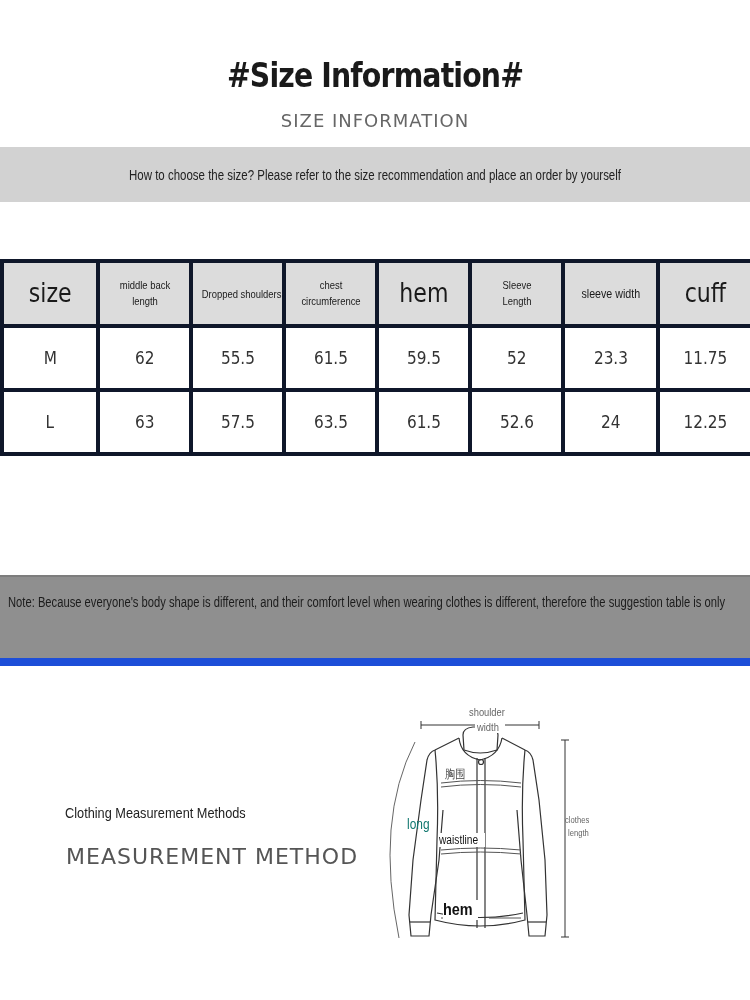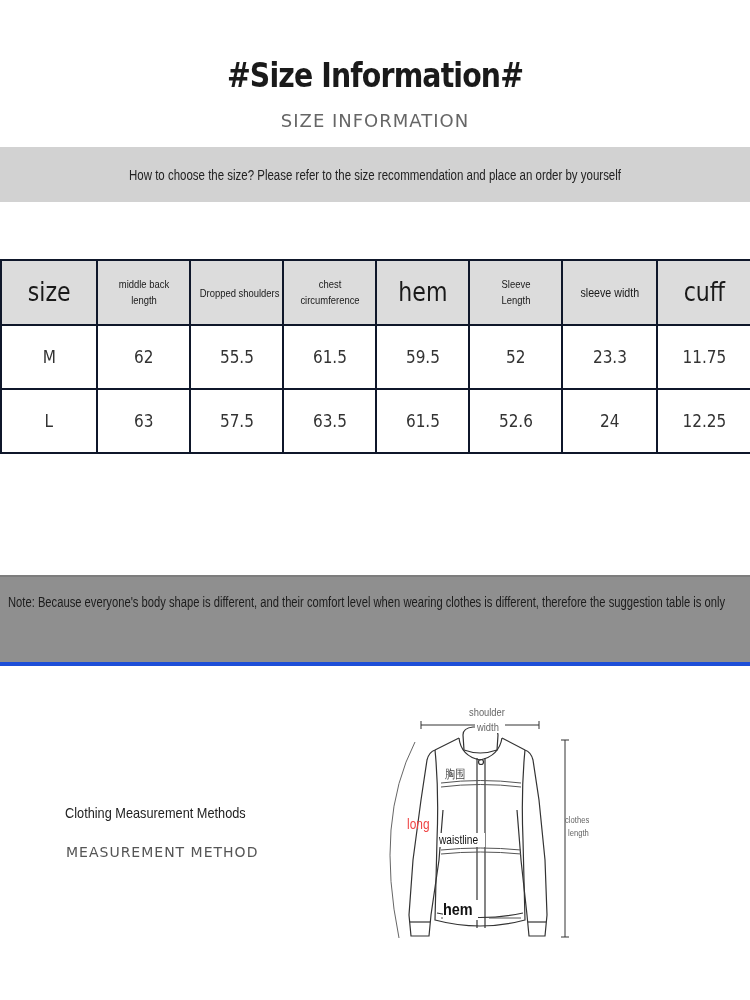--- a/index.html
+++ b/index.html
@@ -22,58 +22,58 @@
     .band-light span {
       font-family: "Liberation Sans", sans-serif; font-size: 14px; color: #222;
       transform: scaleX(0.82); white-space: nowrap; display: inline-block;
     }
 
     table.size-table {
       position: absolute; left: 0; top: 259px; width: 750px; border-collapse: collapse;
       table-layout: fixed;
     }
     .size-table th, .size-table td {
-      border: 2px solid #0f172a; text-align: center; vertical-align: middle;
+      border: 4px solid #0f172a; text-align: center; vertical-align: middle;
     }
     .size-table th {
       background: #dcdcdc; height: 65px; font-weight: normal; color: #1a1a1a;
       font-family: "Liberation Sans", sans-serif;
     }
     .size-table th span { display: inline-block; transform: scaleX(0.82); line-height: 1.35; }
     .size-table th.big span { font-size: 26px; font-family: "DejaVu Sans", sans-serif; transform: scaleX(0.85); }
     .size-table th.small span { font-size: 11.5px; }
     .size-table th.mid span { font-size: 13px; }
     .size-table td {
       height: 64px; font-family: "DejaVu Sans", sans-serif; font-size: 17px; color: #333;
       background: #fff;
     }
     .size-table td span { display: inline-block; transform: scaleX(0.9); }
 
     .band-dark {
       position: absolute; left: 0; top: 575px; width: 750px; height: 91px;
-      background: #8f8f8f; border-top: 2px solid #7d7d7d; border-bottom: 4px solid #1d4ed8;
+      background: #8f8f8f; border-top: 2px solid #7d7d7d; border-bottom: 8px solid #1d4ed8;
     }
     .band-dark .line1, .band-dark .line2 {
       position: absolute; left: 0; width: 750px; text-align: center; white-space: nowrap;
       font-family: "Liberation Sans", sans-serif; font-size: 14px; color: #1c1c1c;
     }
     .band-dark .line1 { top: 17px; }
     .band-dark .line2 { top: 54px; }
     .band-dark span { display: inline-block; transform: scaleX(0.8); transform-origin: center; }
     .band-dark .line1 span { transform-origin: left; margin-left: 8px; }
     .band-dark .line1 { text-align: left; }
 
     .method-title {
       position: absolute; left: 65px; top: 804px; font-family: "Liberation Sans", sans-serif;
       font-size: 15px; color: #222;
     }
     .method-title span { display: inline-block; transform: scaleX(0.85); transform-origin: left; }
     .method-sub {
       position: absolute; left: 66px; top: 844px; font-family: "DejaVu Sans", sans-serif;
-      font-size: 14px; color: #555; letter-spacing: 1px;
+      font-size: 22px; color: #555; letter-spacing: 1px;
     }
 
     .diagram { position: absolute; left: 355px; top: 700px; width: 250px; height: 250px; }
     .diagram svg { position: absolute; left: 0; top: 0; }
     .lbl { position: absolute; font-family: "Liberation Sans", sans-serif; white-space: nowrap; }
     .lbl span { display: inline-block; transform: scaleX(0.85); transform-origin: left; }
   </style>
 </head>
 <body>
 
@@ -177,18 +177,18 @@
       <line x1="210" y1="40" x2="210" y2="237"></line>
       <line x1="206" y1="40" x2="214" y2="40"></line>
       <line x1="206" y1="237" x2="214" y2="237"></line>
     </g>
 
     <path d="M60 42 Q20 120 44 238" stroke="#666" stroke-width="1" fill="none"></path>
   </svg>
   <div class="lbl" style="left:114px; top:6px; font-size:11px; color:#666;"><span>shoulder</span></div>
   <div class="lbl" style="left:120px; top:21px; font-size:11px; color:#666; background:#fff; padding:0 2px;"><span>width</span></div>
   <div class="lbl" style="left:90px; top:66px; font-size:12px; color:#444; font-family:'DejaVu Sans', sans-serif;"><span>胸围</span></div>
-  <div class="lbl" style="left:9px; top:116px; font-size:14px; color:#ef4444;padding-left:43px;"><span>long</span></div>
+  <div class="lbl" style="left:9px; top:116px; font-size:14px; color:#0f766e;padding-left:43px;"><span>long</span></div>
   <div class="lbl" style="left:84px; top:133px; font-size:12px; color:#111; background:#fff;"><span>waistline</span></div>
   <div class="lbl" style="left:88px; top:200px; font-size:17px; color:#111; font-weight:bold; background:#fff;"><span>hem</span></div>
   <div class="lbl" style="left:210px; top:115px; font-size:9px; color:#666;"><span>clothes</span></div>
   <div class="lbl" style="left:213px; top:128px; font-size:9px; color:#666;"><span>length</span></div>
 </div>
 
 </body></html>

